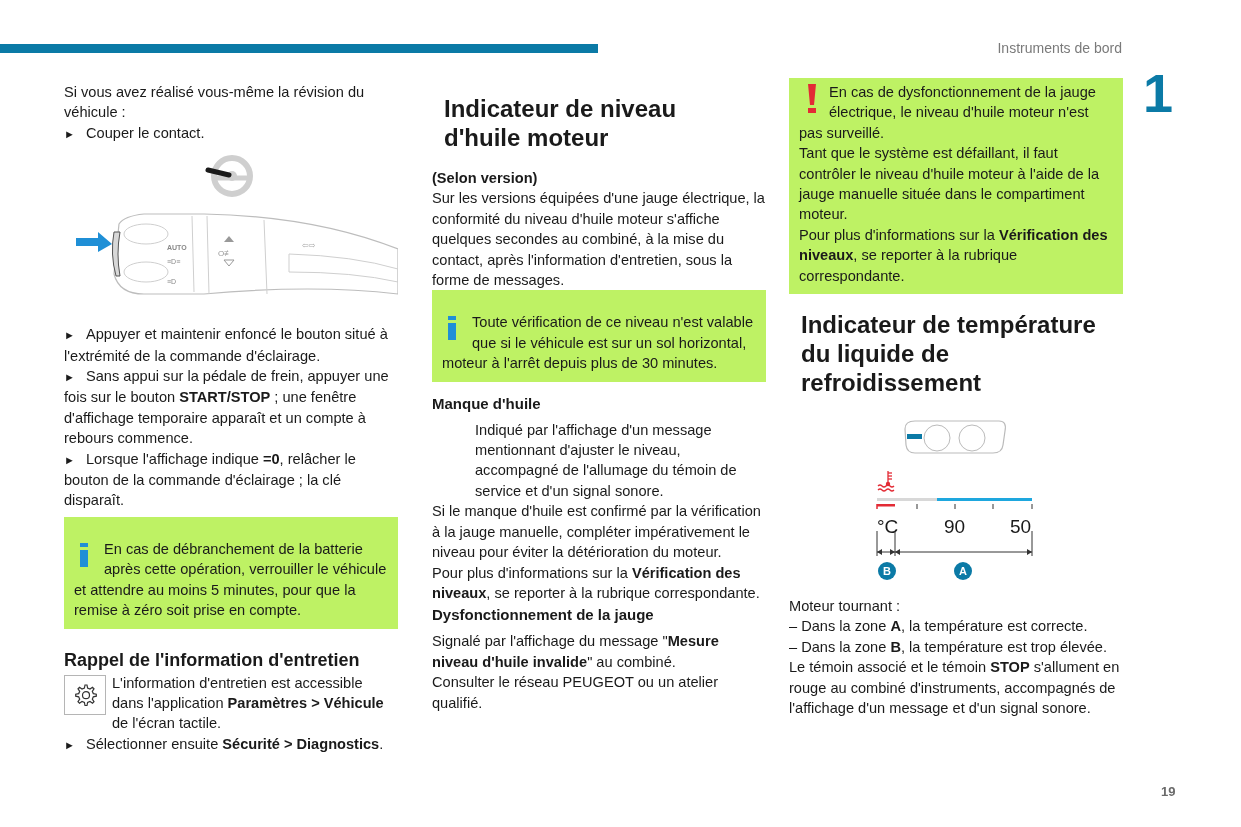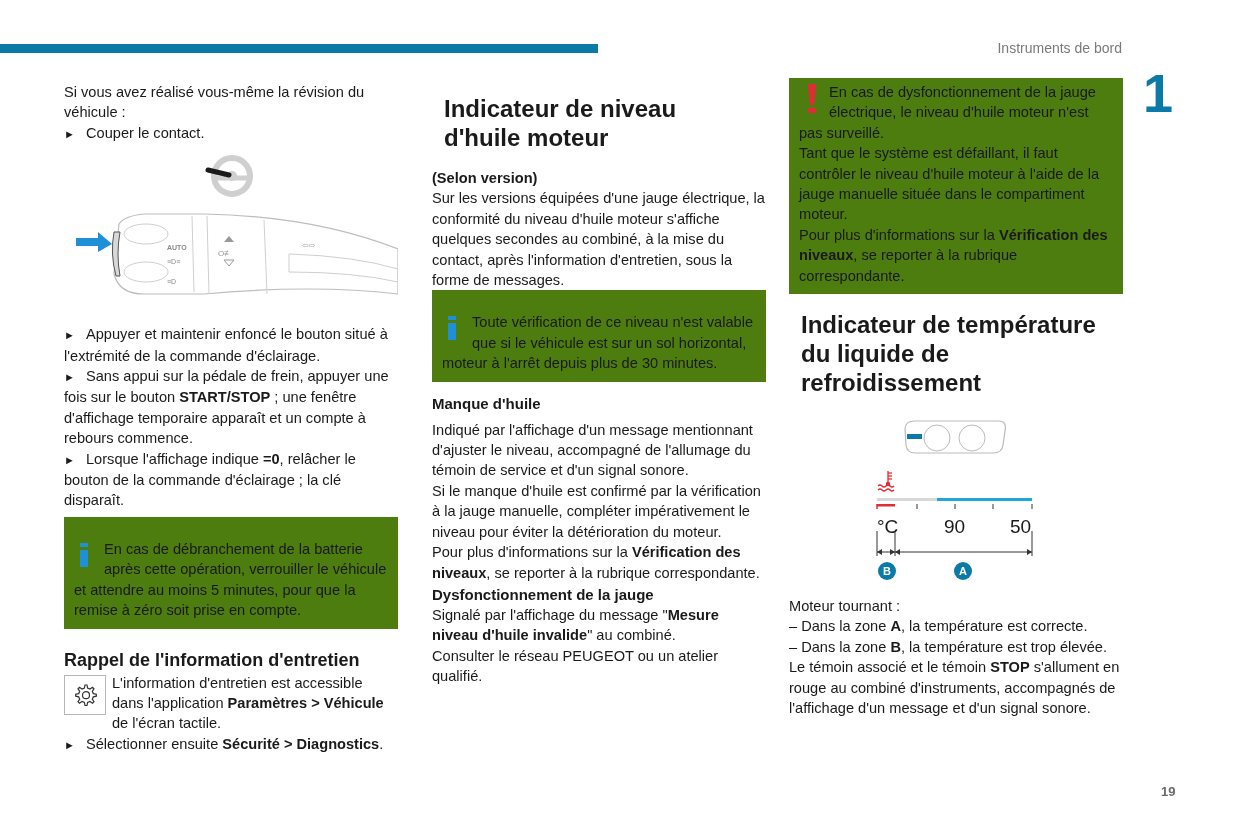--- a/index.html
+++ b/index.html
@@ -9,21 +9,21 @@
   .running-head { position:absolute; right:119px; top:40px; font-size:14px; color:#7a7a7a; }
   .chapter-num { position:absolute; left:1143px; top:66px; font-size:54px; font-weight:bold; color:#0b7aa6; line-height:1; }
   .page-num { position:absolute; left:1161px; top:784px; font-size:13px; font-weight:bold; color:#6a6a6a; }
   .col { position:absolute; top:82px; width:334px; font-size:14.6px; line-height:20.4px; }
   .col1 { left:64px; }
   .col2 { left:432px; }
   .col3 { left:789px; width:334px; top:78px; }
   p { margin:0; }
   b { font-weight:bold; }
   .arrow { display:inline-block; width:14px; font-size:11px; margin-right:8px; }
-  .note { background:#4d7c0f; padding:22px 10px 8px 10px; position:relative; }
+  .note { background:#bef264; padding:22px 10px 8px 10px; position:relative; }
   .note .ic { float:left; width:22px; height:34px; margin-right:8px; position:relative; }
   .info-ic .bar1 { position:absolute; left:6px; top:4px; width:8px; height:4px; background:#1f8fd6; }
   .info-ic .bar2 { position:absolute; left:6px; top:11px; width:8px; height:17px; background:#1f8fd6; }
   .warn-ic .w1 { position:absolute; left:9px; top:2px; width:8px; height:21px; background:#e32b35; clip-path:polygon(0 0,100% 0,75% 100%,25% 100%); }
   .warn-ic .w2 { position:absolute; left:9px; top:26px; width:8px; height:5px; background:#e32b35; }
   h1 { font-size:24px; line-height:29px; margin:12px; font-weight:bold; color:#1a1a1a; }
   h2 { font-size:18px; line-height:22px; margin:0; font-weight:bold; }
   h3 { font-size:15px; line-height:20px; margin:0; font-weight:bold; }
   .gearbox { float:left; width:40px; height:38px; border:1px solid #b5b5b5; margin-right:6px; margin-top:2px; display:flex; align-items:center; justify-content:center; }
   .stalk { width:334px; height:180px; position:relative; }
@@ -102,26 +102,26 @@
 
   <div class="note" style="">
     <div class="ic info-ic">
         <div class="bar1"></div>
         <div class="bar2"></div>
       </div>
     <span>Toute vérification de ce niveau n'est valable que si le véhicule est sur un sol horizontal, moteur à l'arrêt depuis plus de 30 minutes.</span>
   </div>
 
   <h3 style="margin-top:12px;">Manque d'huile</h3>
-  <p style="margin-top:6px;">Indiqué par l'affichage d'un message mentionnant d'ajuster le niveau, accompagné de l'allumage du témoin de service et d'un signal sonore.</p>
+  <p style="margin-top:6px;margin-left:43px;">Indiqué par l'affichage d'un message mentionnant d'ajuster le niveau, accompagné de l'allumage du témoin de service et d'un signal sonore.</p>
   <p>Si le manque d'huile est confirmé par la vérification à la jauge manuelle, compléter impérativement le niveau pour éviter la détérioration du moteur.</p>
   <p><span>Pour plus d'informations sur la </span><b>Vérification des niveaux</b><span>, se reporter à la rubrique correspondante.</span></p>
 
   <h3 style="margin-top:2px;">Dysfonctionnement de la jauge</h3>
-  <p style="margin-top:0;"><span>Signalé par l'affichage du message "</span><b>Mesure niveau d'huile invalide</b><span>" au combiné.</span></p>
+  <p style="margin-top:6px;"><span>Signalé par l'affichage du message "</span><b>Mesure niveau d'huile invalide</b><span>" au combiné.</span></p>
   <p>Consulter le réseau PEUGEOT ou un atelier qualifié.</p>
 </div>
 
 <div class="col col3">
   <div class="note" style="padding-top:4px;">
     <div class="ic warn-ic">
         <div class="w1"></div>
         <div class="w2"></div>
       </div>
     <p>En cas de dysfonctionnement de la jauge électrique, le niveau d'huile moteur n'est pas surveillé.</p>

